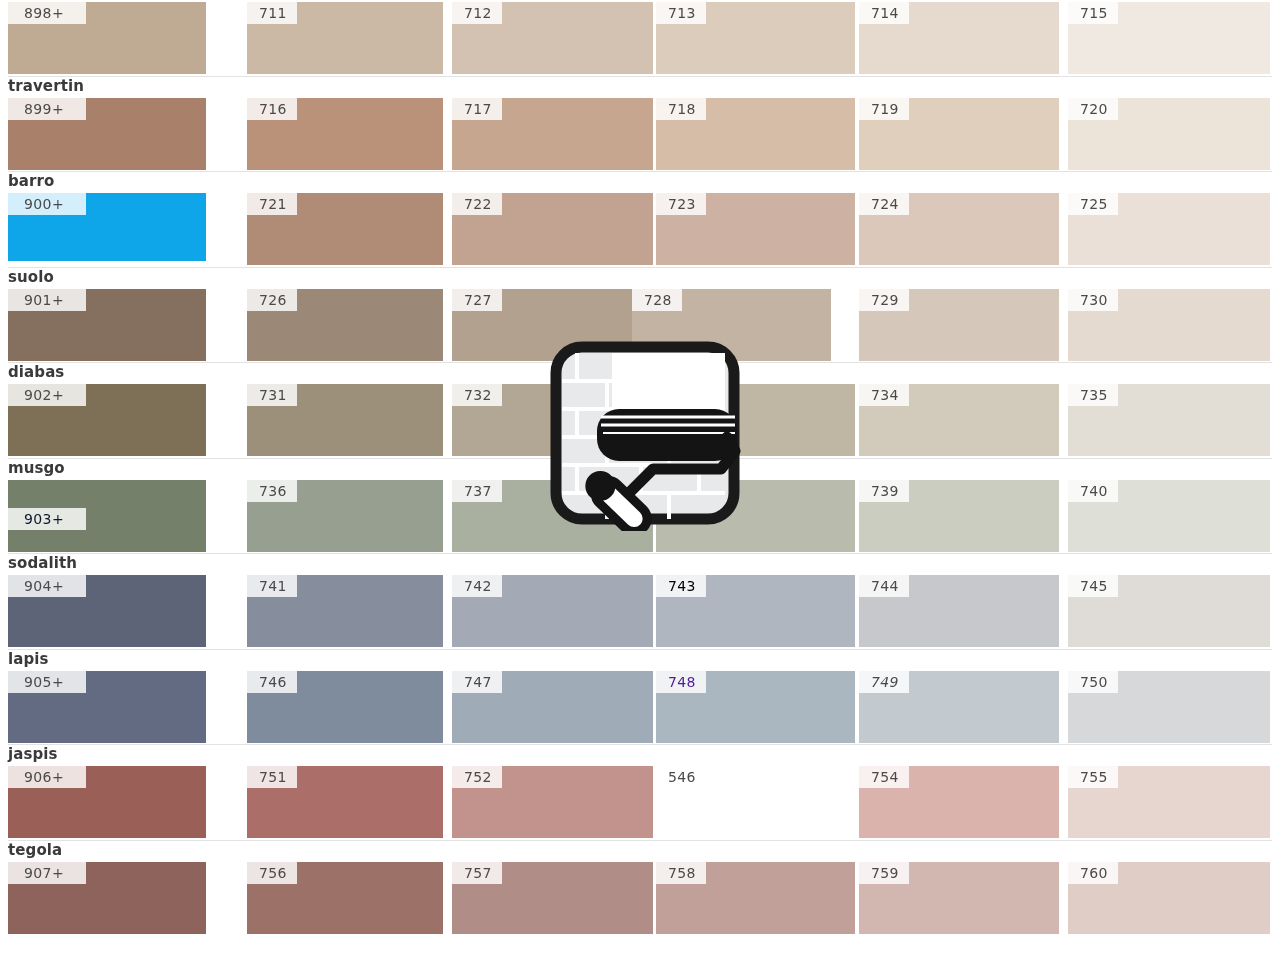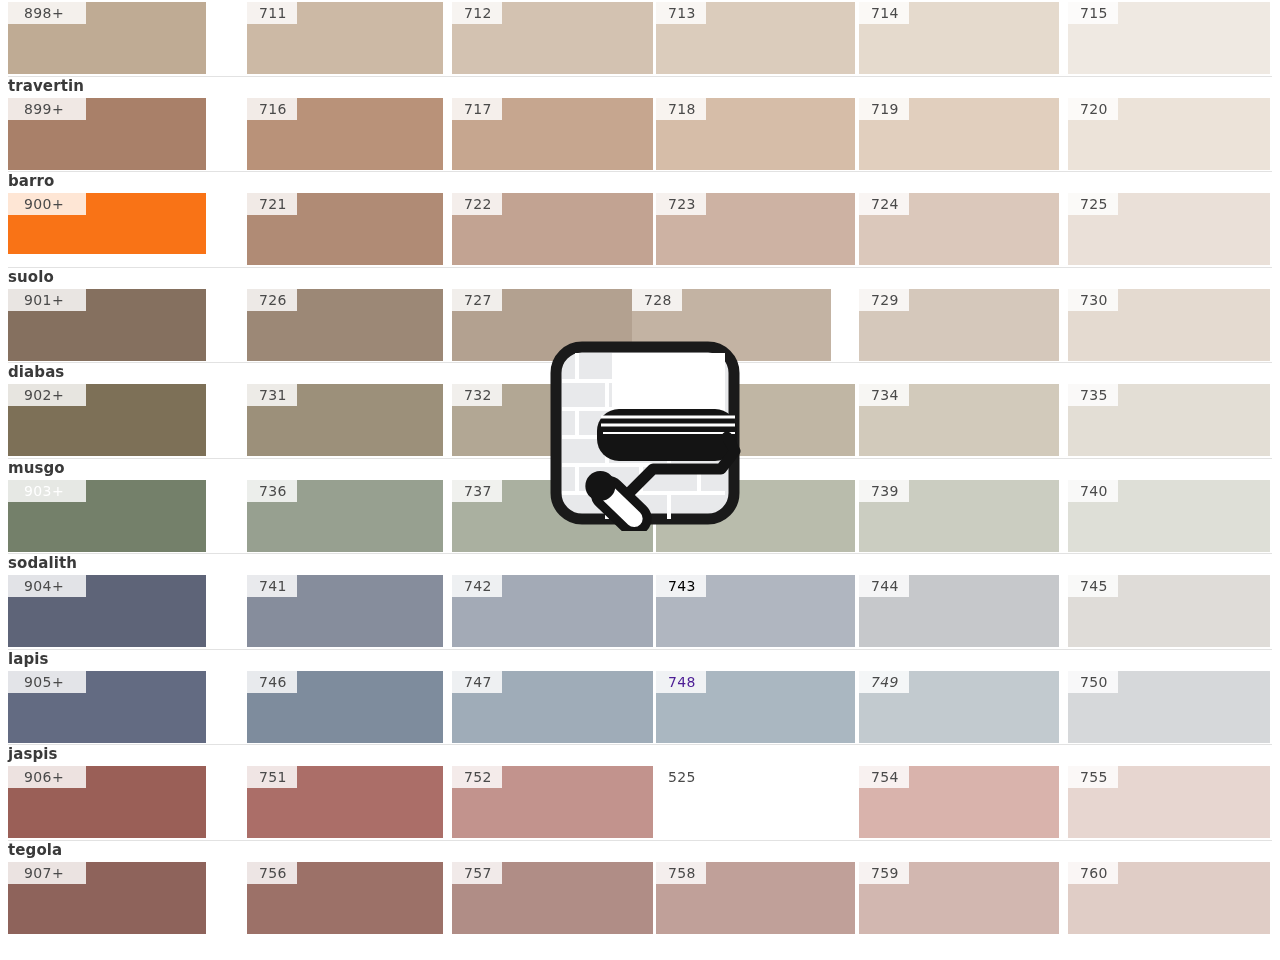--- a/index.html
+++ b/index.html
@@ -122,21 +122,21 @@
           </div>
           <div class="swatch" style="left: 1068px; width: 202px; height: 72px; background: rgb(236, 227, 217);">
             <span class="swatch-code" style="color: rgb(74, 74, 74);">720</span>
           </div>
         </div>
       </div>
       <div class="swatch-row" style="top: 171px;">
         <div class="row-rule" style="background: rgb(226, 226, 226);"></div>
         <div class="row-label" style="color: rgb(58, 58, 58);">barro</div>
         <div class="row-swatches">
-          <div class="swatch primary" style="left: 8px; width: 198px; height: 61px; background: #f97316;">
+          <div class="swatch primary" style="left: 8px; width: 198px; height: 68px; background: #0ea5e9;">
             <span class="swatch-code" style="color: rgb(74, 74, 74);">900+</span>
           </div>
           <div class="swatch" style="left: 247px; width: 196px; height: 72px; background: rgb(176, 139, 117);">
             <span class="swatch-code" style="color: rgb(74, 74, 74);">721</span>
           </div>
           <div class="swatch" style="left: 452px; width: 201px; height: 72px; background: rgb(194, 163, 146);">
             <span class="swatch-code" style="color: rgb(74, 74, 74);">722</span>
           </div>
           <div class="swatch" style="left: 656px; width: 199px; height: 72px; background: rgb(205, 178, 163);">
             <span class="swatch-code" style="color: rgb(74, 74, 74);">723</span>
@@ -195,21 +195,21 @@
           <div class="swatch" style="left: 1068px; width: 202px; height: 72px; background: rgb(227, 222, 213);">
             <span class="swatch-code" style="color: rgb(74, 74, 74);">735</span>
           </div>
         </div>
       </div>
       <div class="swatch-row" style="top: 457.5px;">
         <div class="row-rule" style="background: rgb(226, 226, 226);"></div>
         <div class="row-label" style="color: rgb(58, 58, 58);">musgo</div>
         <div class="row-swatches">
           <div class="swatch primary" style="left: 8px; width: 198px; height: 72px; background: rgb(116, 128, 106);">
-            <span class="swatch-code" style="color: #ffffff;">903+</span>
+            <span class="swatch-code" style="color: #0f172a; margin-top: 28px;">903+</span>
           </div>
           <div class="swatch" style="left: 247px; width: 196px; height: 72px; background: rgb(151, 160, 144);">
             <span class="swatch-code" style="color: rgb(74, 74, 74);">736</span>
           </div>
           <div class="swatch" style="left: 452px; width: 201px; height: 72px; background: rgb(170, 176, 160);">
             <span class="swatch-code" style="color: rgb(74, 74, 74);">737</span>
           </div>
           <div class="swatch" style="left: 656px; width: 199px; height: 72px; background: rgb(185, 188, 172);">
             <span class="swatch-code" style="color: rgb(74, 74, 74);">738</span>
           </div>
@@ -276,21 +276,21 @@
           <div class="swatch primary" style="left: 8px; width: 198px; height: 72px; background: rgb(154, 95, 87);">
             <span class="swatch-code" style="color: rgb(74, 74, 74);">906+</span>
           </div>
           <div class="swatch" style="left: 247px; width: 196px; height: 72px; background: rgb(171, 110, 104);">
             <span class="swatch-code" style="color: rgb(74, 74, 74);">751</span>
           </div>
           <div class="swatch" style="left: 452px; width: 201px; height: 72px; background: rgb(194, 147, 141);">
             <span class="swatch-code" style="color: rgb(74, 74, 74);">752</span>
           </div>
           <div class="swatch" style="left: 656px; width: 199px; height: 72px;">
-            <span class="swatch-code" style="color: rgb(74, 74, 74);">525</span>
+            <span class="swatch-code" style="color: rgb(74, 74, 74);">546</span>
           </div>
           <div class="swatch" style="left: 859px; width: 200px; height: 72px; background: rgb(217, 179, 172);">
             <span class="swatch-code" style="color: rgb(74, 74, 74);">754</span>
           </div>
           <div class="swatch" style="left: 1068px; width: 202px; height: 72px; background: rgb(231, 214, 208);">
             <span class="swatch-code" style="color: rgb(74, 74, 74);">755</span>
           </div>
         </div>
       </div>
       <div class="swatch-row" style="top: 839.5px;">

